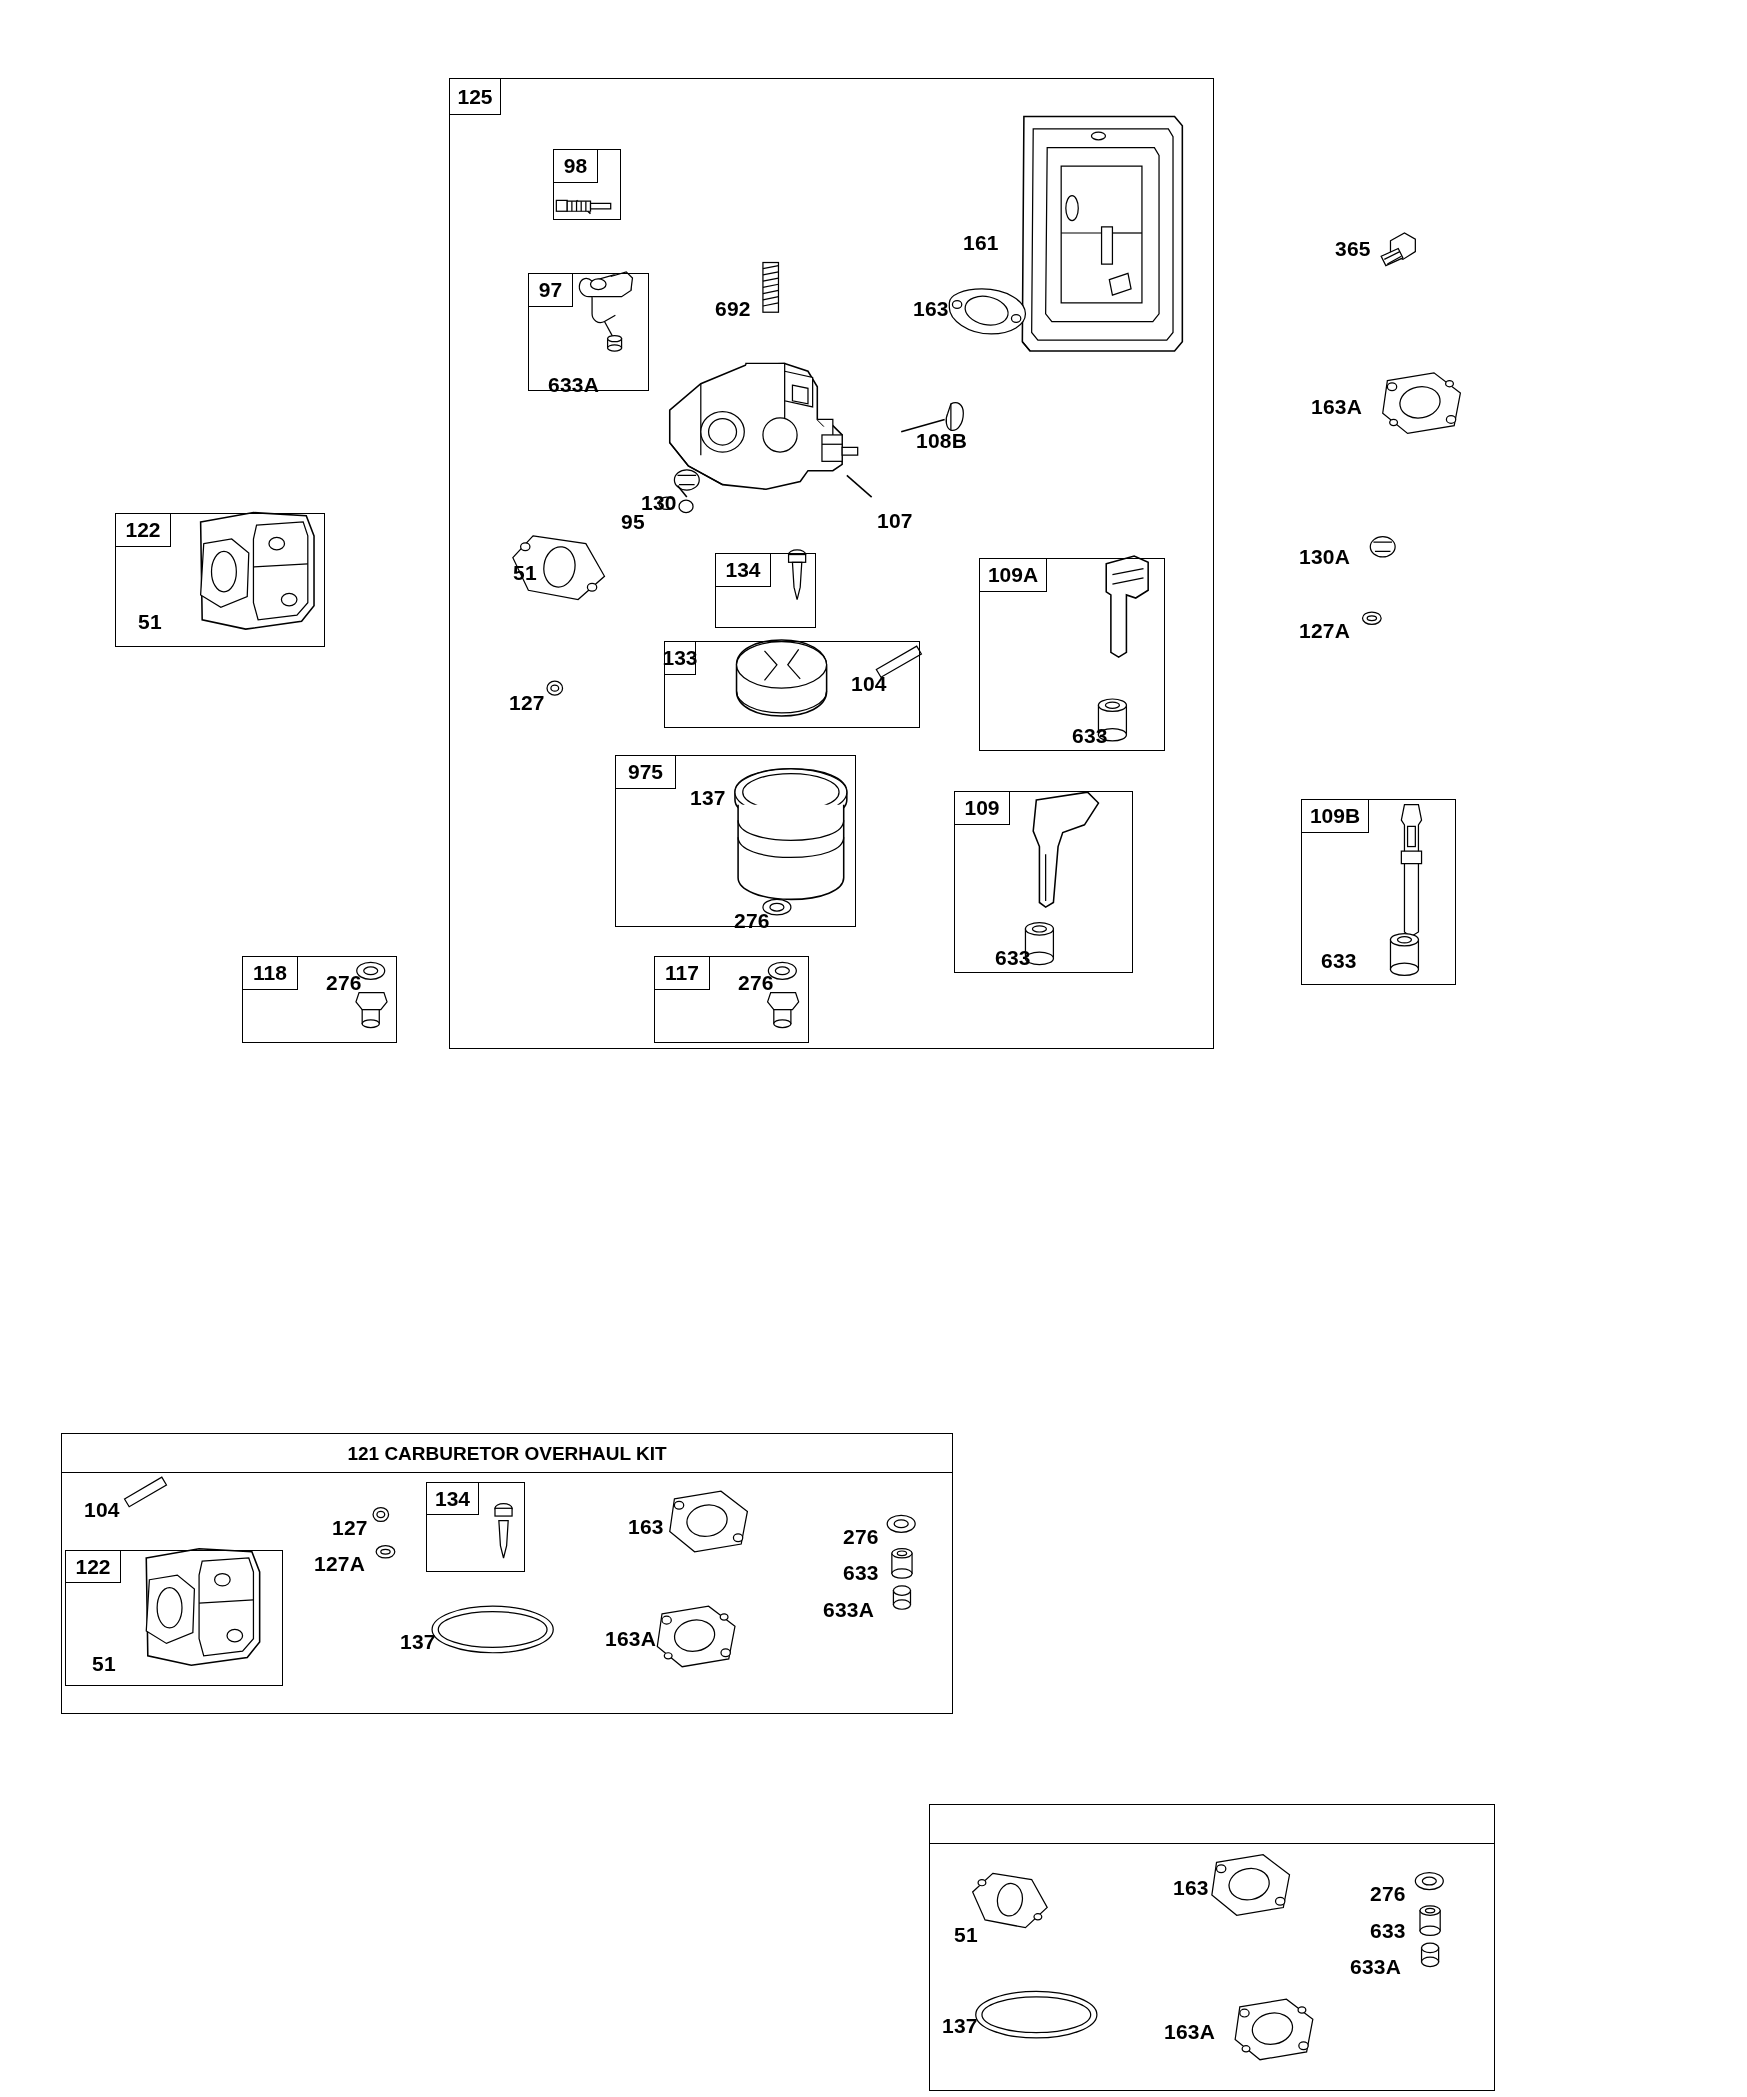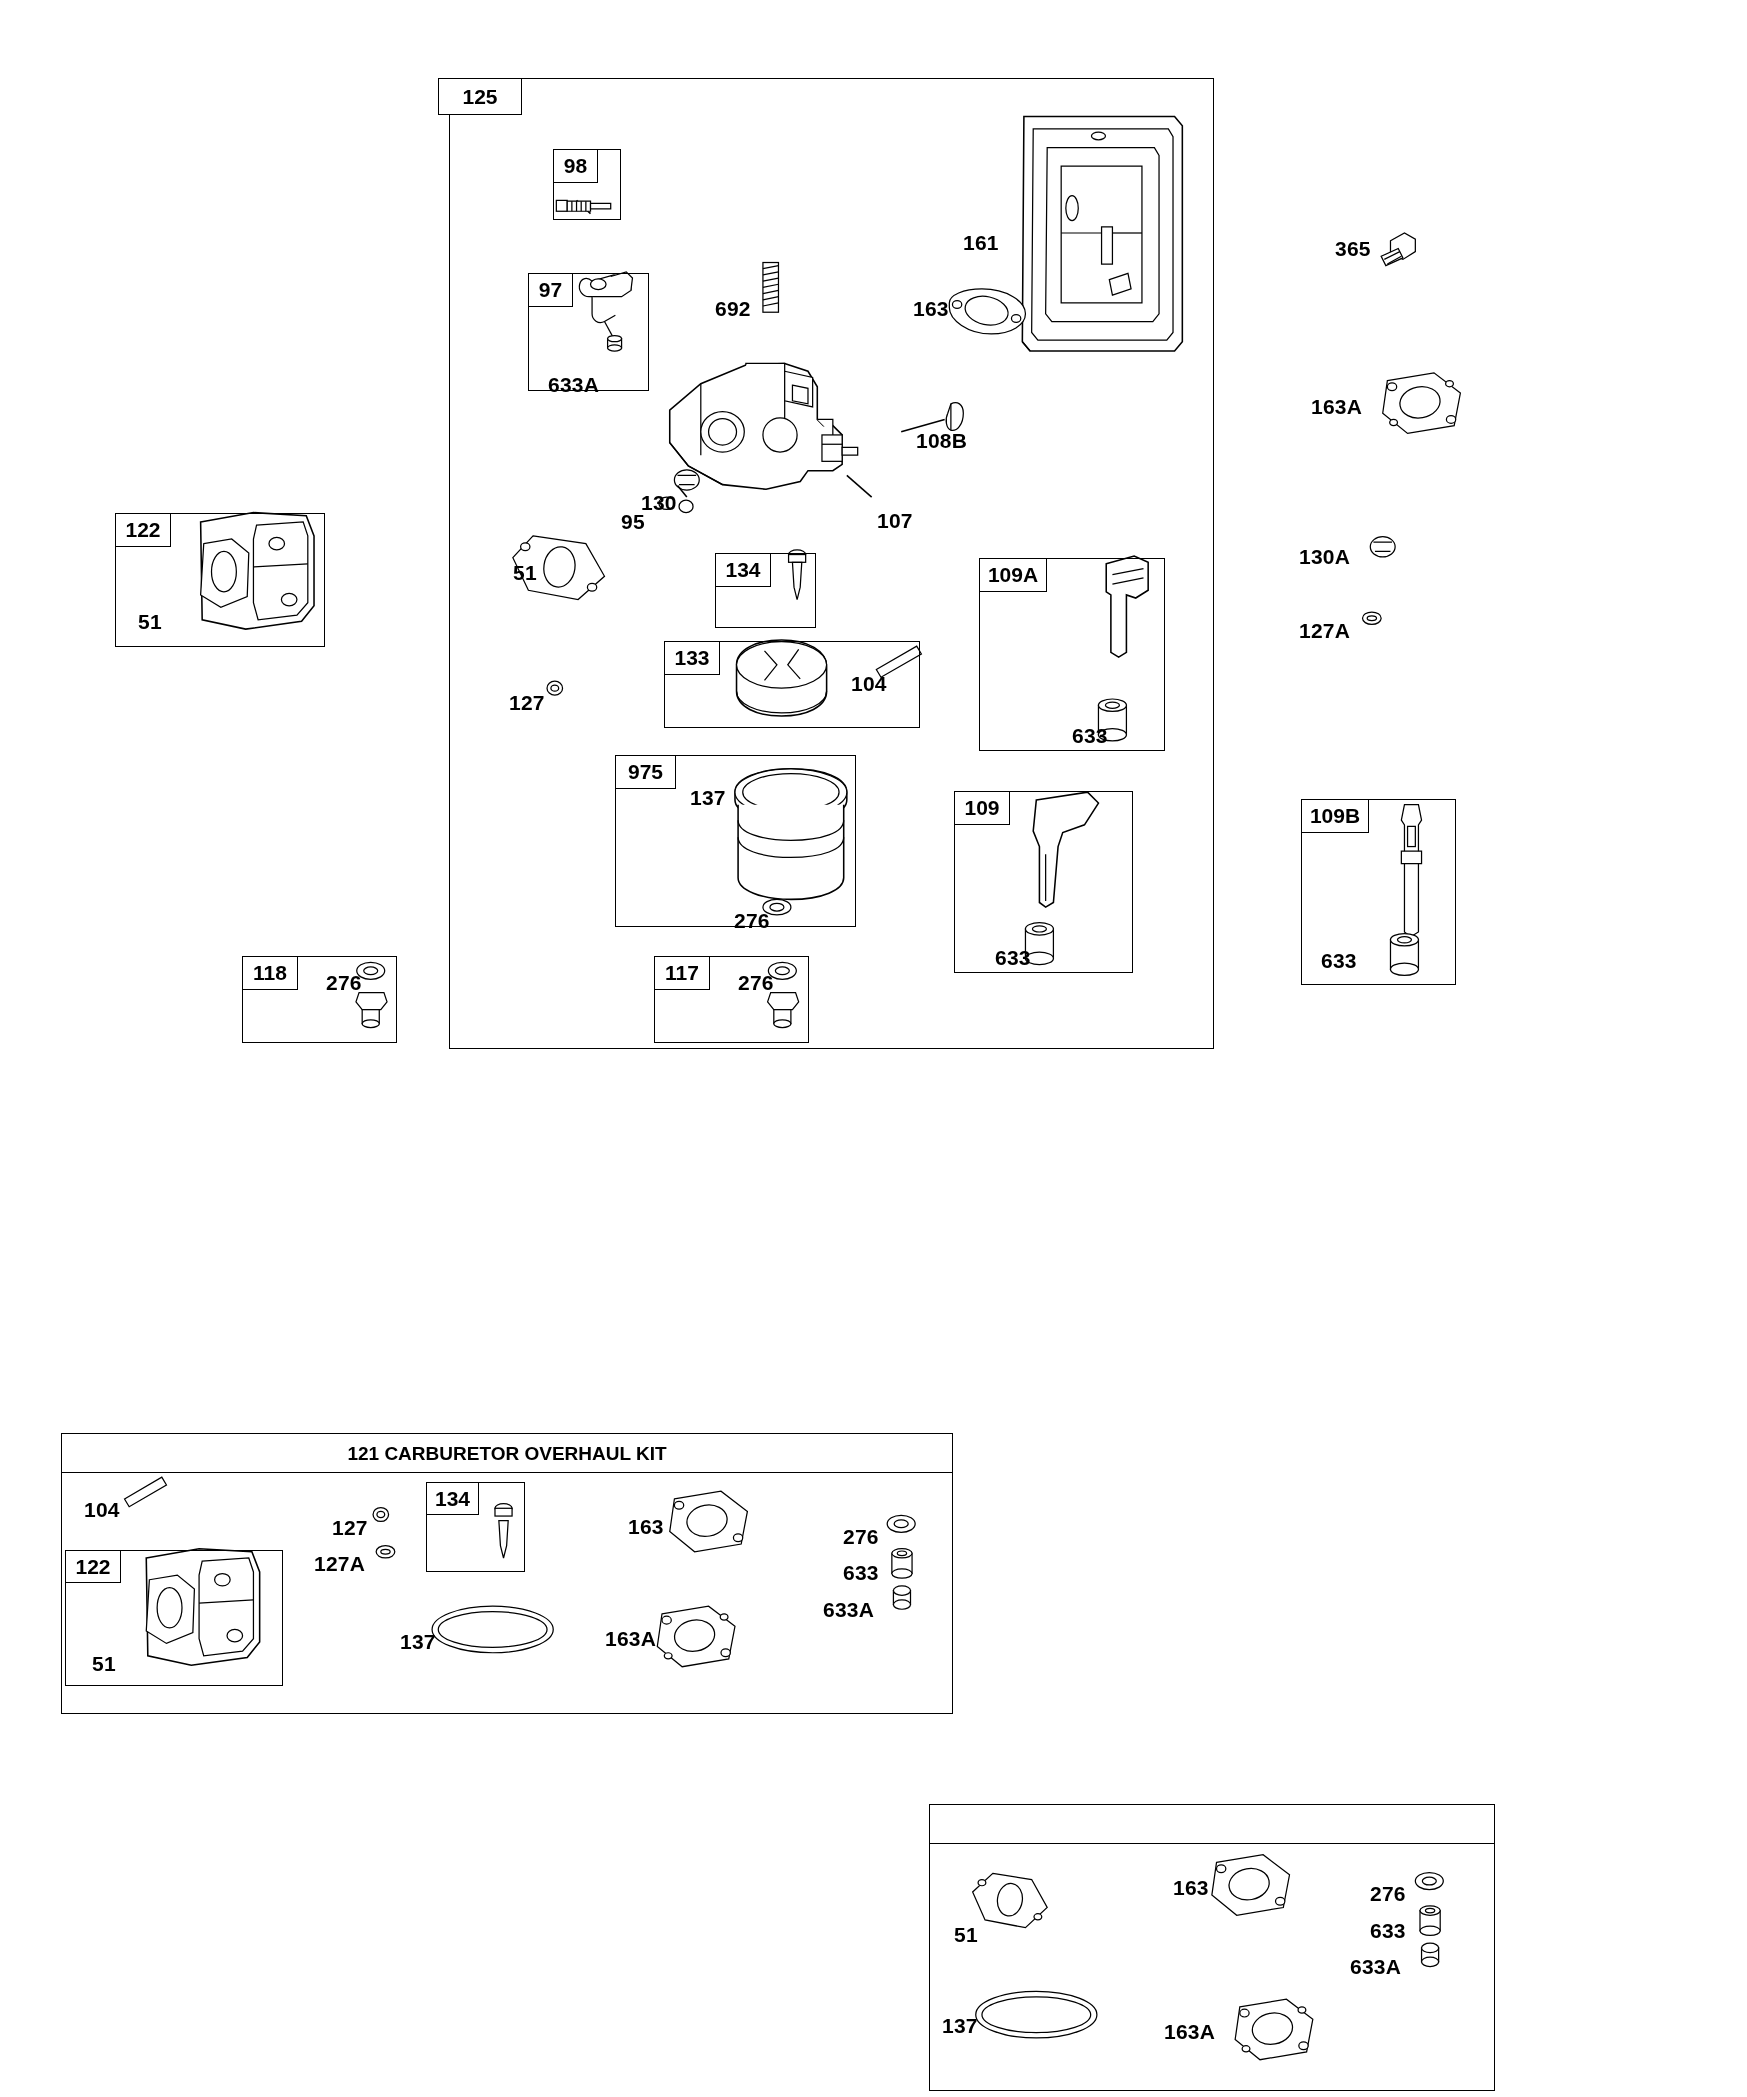--- a/index.html
+++ b/index.html
@@ -14,21 +14,21 @@
   .ln1{stroke:#000;fill:none;stroke-width:1.6;}
   .lnf{stroke:#000;fill:#fff;stroke-width:2;}
   .lnf1{stroke:#000;fill:#fff;stroke-width:1.6;}
 </style>
 </head>
 <body>
 
 <div class="stage">
 
   <div class="box" style="left:449px;top:78px;width:765px;height:971px;"></div>
-  <div class="boxlbl" style="left:438px;top:78px;width:84px;height:37px;text-align:center;">
+  <div class="boxlbl" style="left:449px;top:78px;width:52px;height:37px;text-align:center;">
     <span>125</span>
   </div>
 
   <svg width="1748" height="2097" viewBox="0 0 2250 2700">
 
     <g>
       <line class="ln" x1="742" y1="258" x2="760" y2="275"></line>
       <rect class="lnf1" x="716" y="258" width="14" height="14"></rect>
       <path class="lnf1" d="M730 259 L760 259 L760 272 L730 272 Z"></path>
       <line class="ln1" x1="736" y1="259" x2="736" y2="272"></line>
@@ -323,21 +323,21 @@
   <div class="boxlbl" style="left:528px;top:273px;width:45px;height:34px;">
     <span>97</span>
   </div>
 
   <div class="box" style="left:715px;top:553px;width:101px;height:75px;"></div>
   <div class="boxlbl" style="left:715px;top:553px;width:56px;height:34px;">
     <span>134</span>
   </div>
 
   <div class="box" style="left:664px;top:641px;width:256px;height:87px;"></div>
-  <div class="boxlbl" style="left:664px;top:641px;width:56px;height:34px;">
+  <div class="boxlbl" style="left:664px;top:641px;width:32px;height:34px;">
     <span>133</span>
   </div>
 
   <div class="box" style="left:979px;top:558px;width:186px;height:193px;"></div>
   <div class="boxlbl" style="left:979px;top:558px;width:68px;height:34px;">
     <span>109A</span>
   </div>
 
   <div class="box" style="left:615px;top:755px;width:241px;height:172px;"></div>
   <div class="boxlbl" style="left:615px;top:755px;width:61px;height:34px;">

